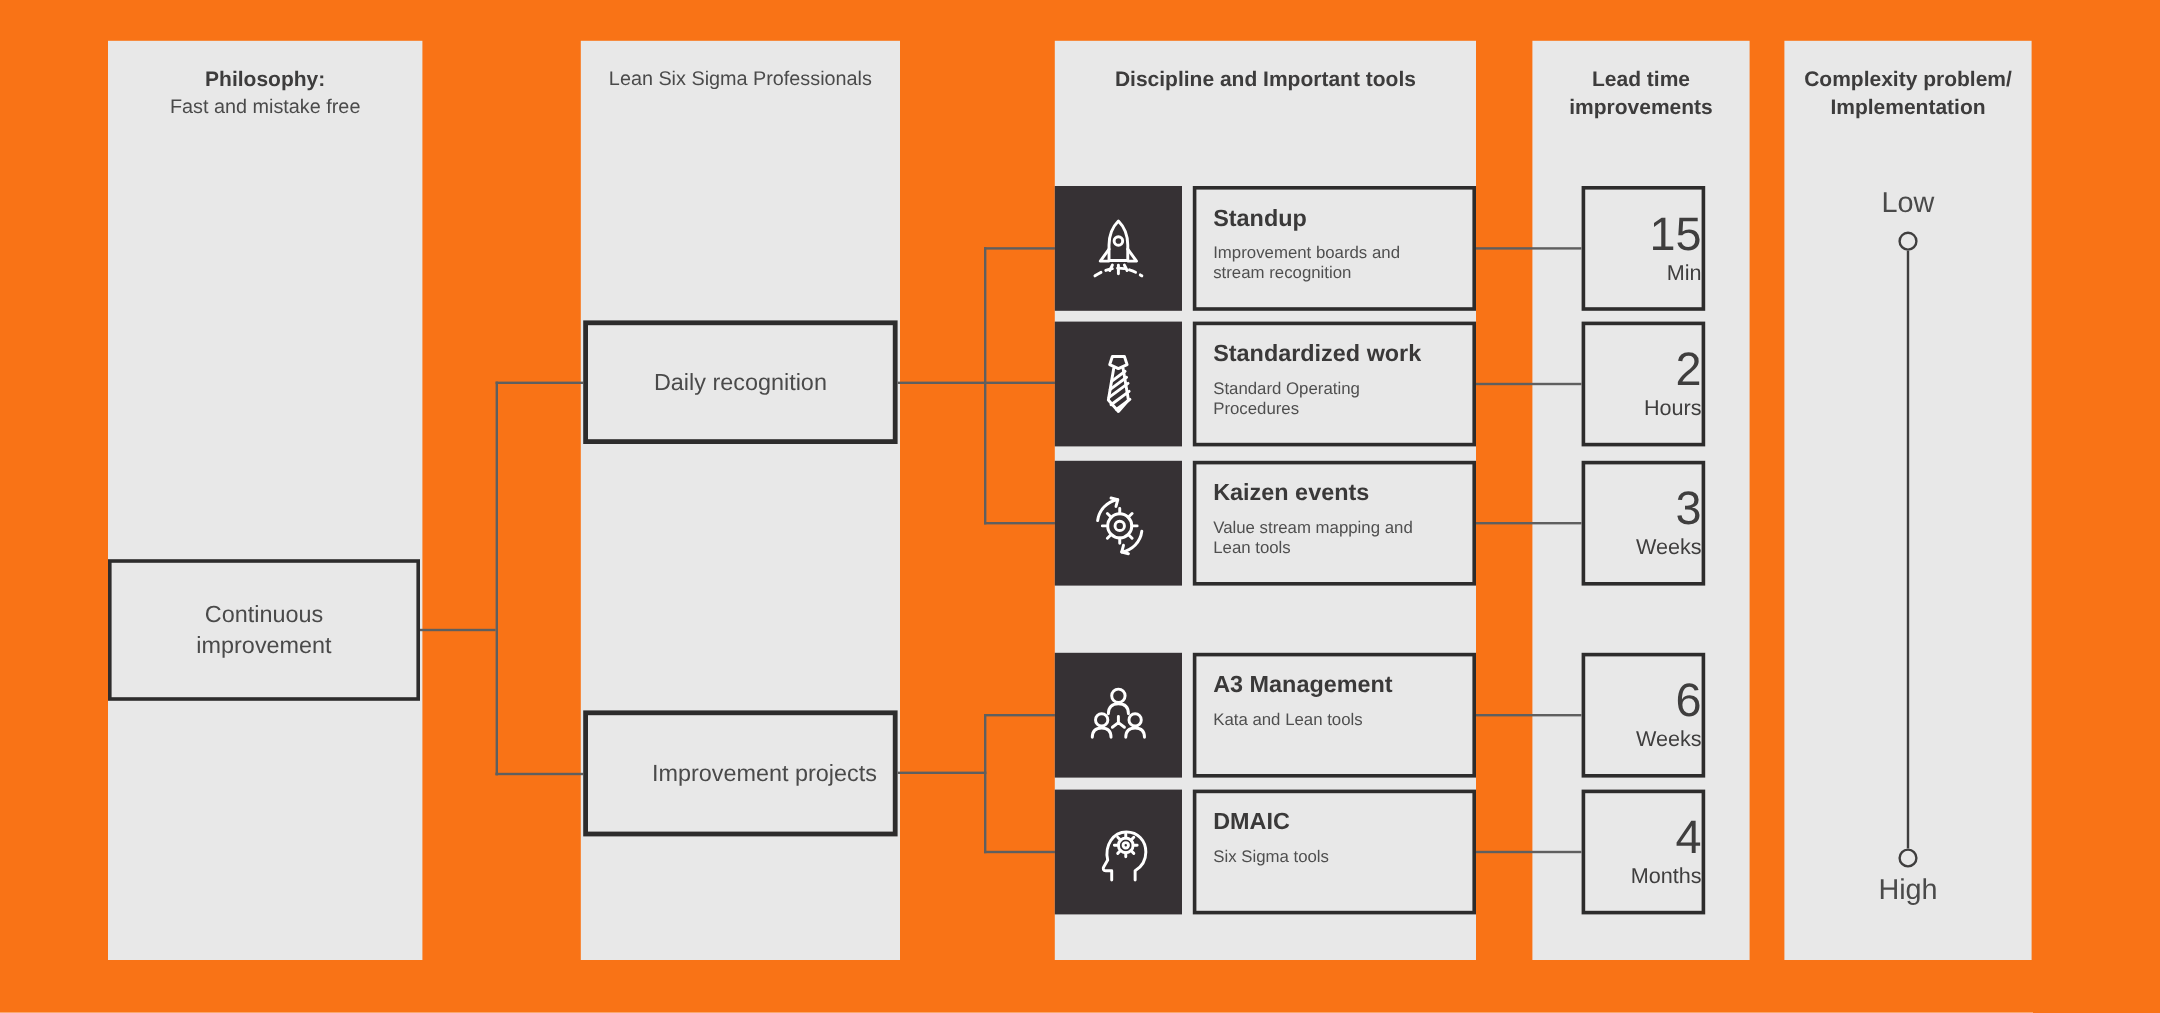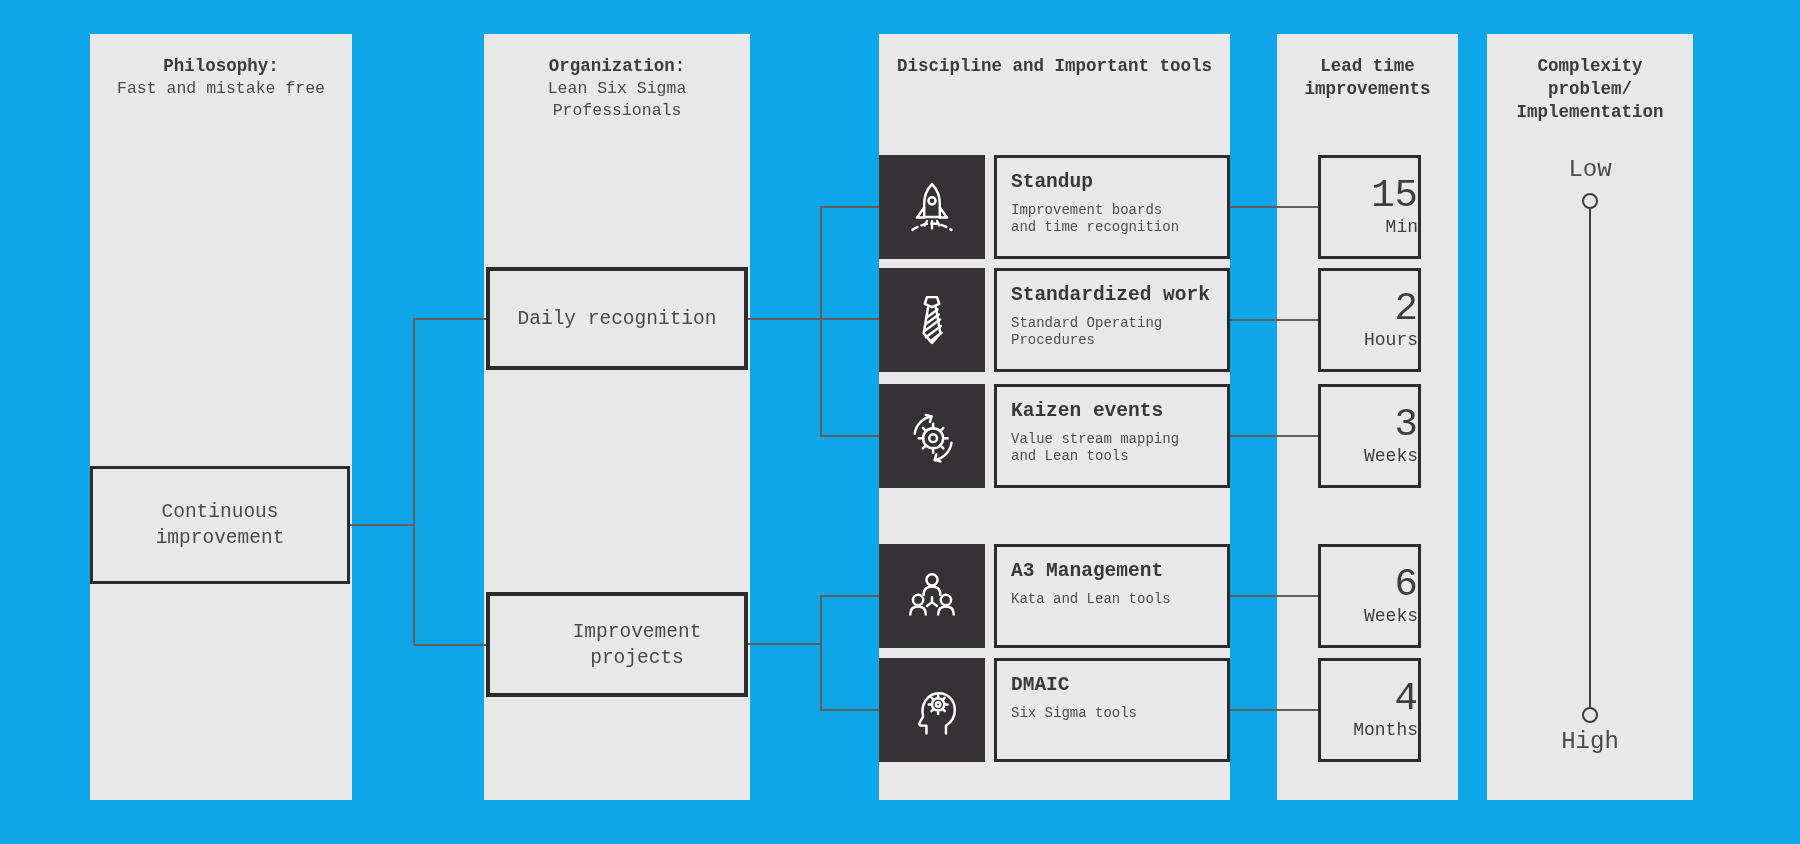--- a/index.html
+++ b/index.html
@@ -1,19 +1,19 @@
 <!DOCTYPE html>
 <html><head>
 <meta charset="utf-8">
 <title>Continuous Improvement Diagram</title>
 <style>
   html,body{margin:0;padding:0;background:#ffffff;}
   .canvas{
-    position:relative;width:1800px;height:844px;background:#0ea5e9;
-    font-family:Liberation Mono, monospace;color:#3d3c3c;
+    position:relative;width:1800px;height:844px;background:#f97316;
+    font-family:Liberation Sans, sans-serif;color:#3d3c3c;
     overflow:hidden;
   }
   *{box-sizing:border-box;}
   .col{position:absolute;top:34px;height:766px;background:#e8e8e8;}
   .col-philosophy{left:90px;width:262px;}
   .col-organization{left:484px;width:266px;}
   .col-tools{left:879px;width:351px;}
   .col-leadtime{left:1277px;width:181px;}
   .col-complexity{left:1487px;width:206px;}
 
@@ -117,21 +117,20 @@
 <div class="canvas">
 
   <div class="col col-philosophy">
     <div class="col-head">
       <div class="col-title">Philosophy:</div>
       <div class="col-subtitle">Fast and mistake free</div>
     </div>
   </div>
   <div class="col col-organization">
     <div class="col-head">
-      <div class="col-title">Organization:</div>
       <div class="col-subtitle">Lean Six Sigma Professionals</div>
     </div>
   </div>
   <div class="col col-tools">
     <div class="col-head">
       <div class="col-title">Discipline and Important tools</div>
     </div>
   </div>
   <div class="col col-leadtime">
     <div class="col-head">
@@ -174,21 +173,21 @@
     <span class="node-label">Improvement projects</span>
   </div>
 
   <div class="iconbox row1">
     <svg class="icon">
         <use href="#i-rocket"></use>
       </svg>
   </div>
   <div class="toolbox row1">
     <div class="tool-title">Standup</div>
-    <div class="tool-sub">Improvement boards and time recognition</div>
+    <div class="tool-sub">Improvement boards and stream recognition</div>
   </div>
 
   <div class="iconbox row2">
     <svg class="icon">
         <use href="#i-necktie"></use>
       </svg>
   </div>
   <div class="toolbox row2">
     <div class="tool-title">Standardized work</div>
     <div class="tool-sub">Standard Operating Procedures</div>

